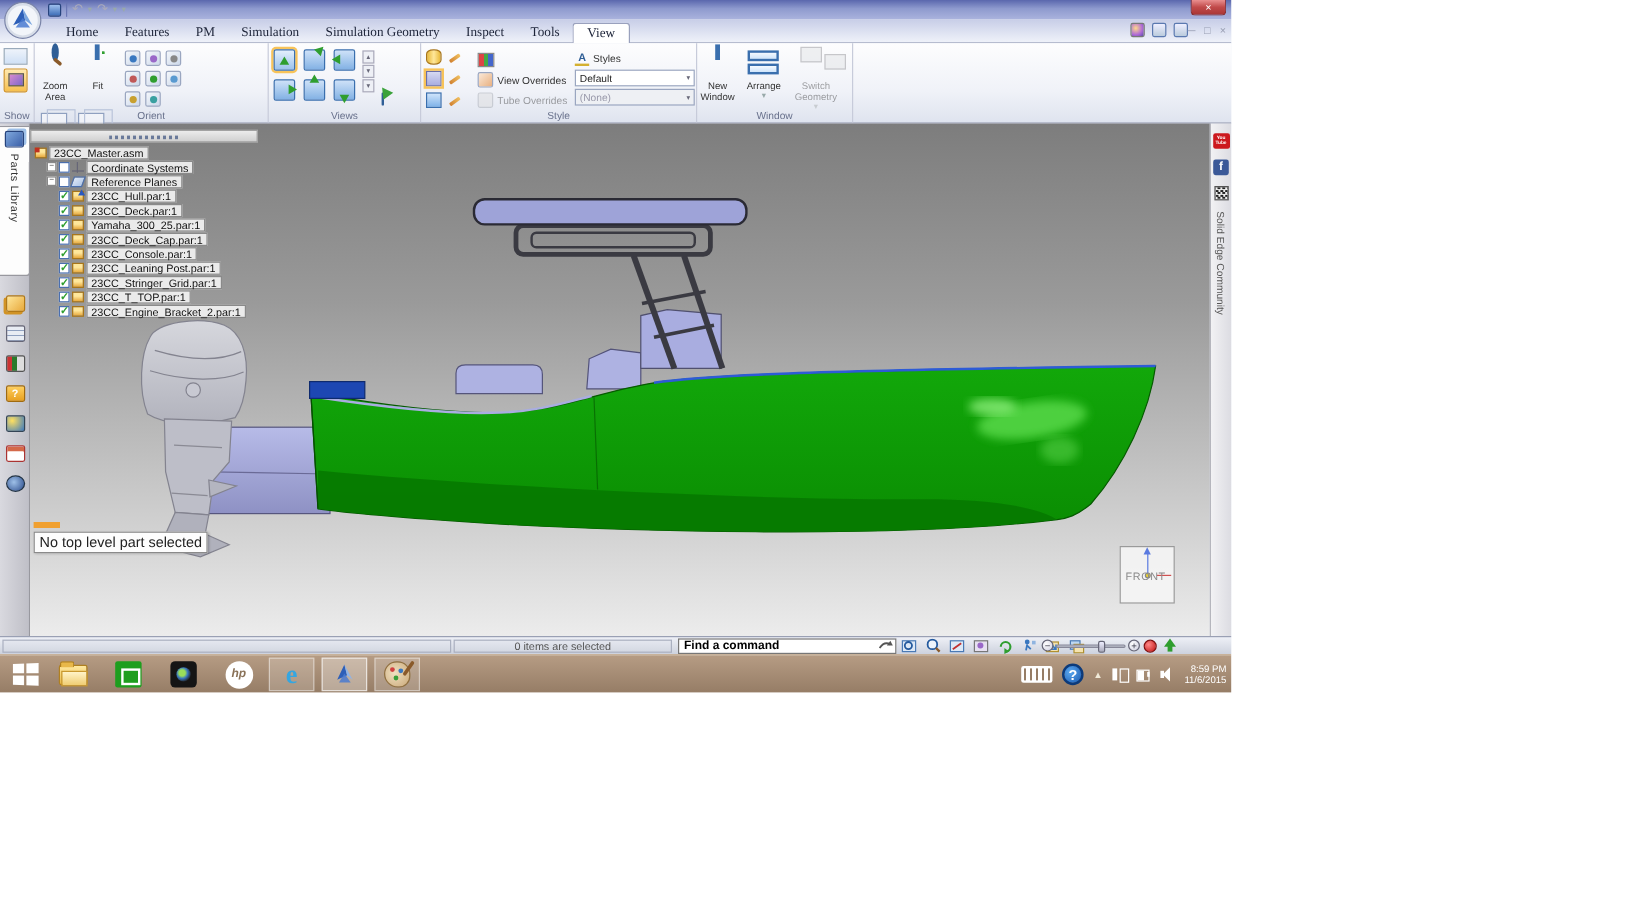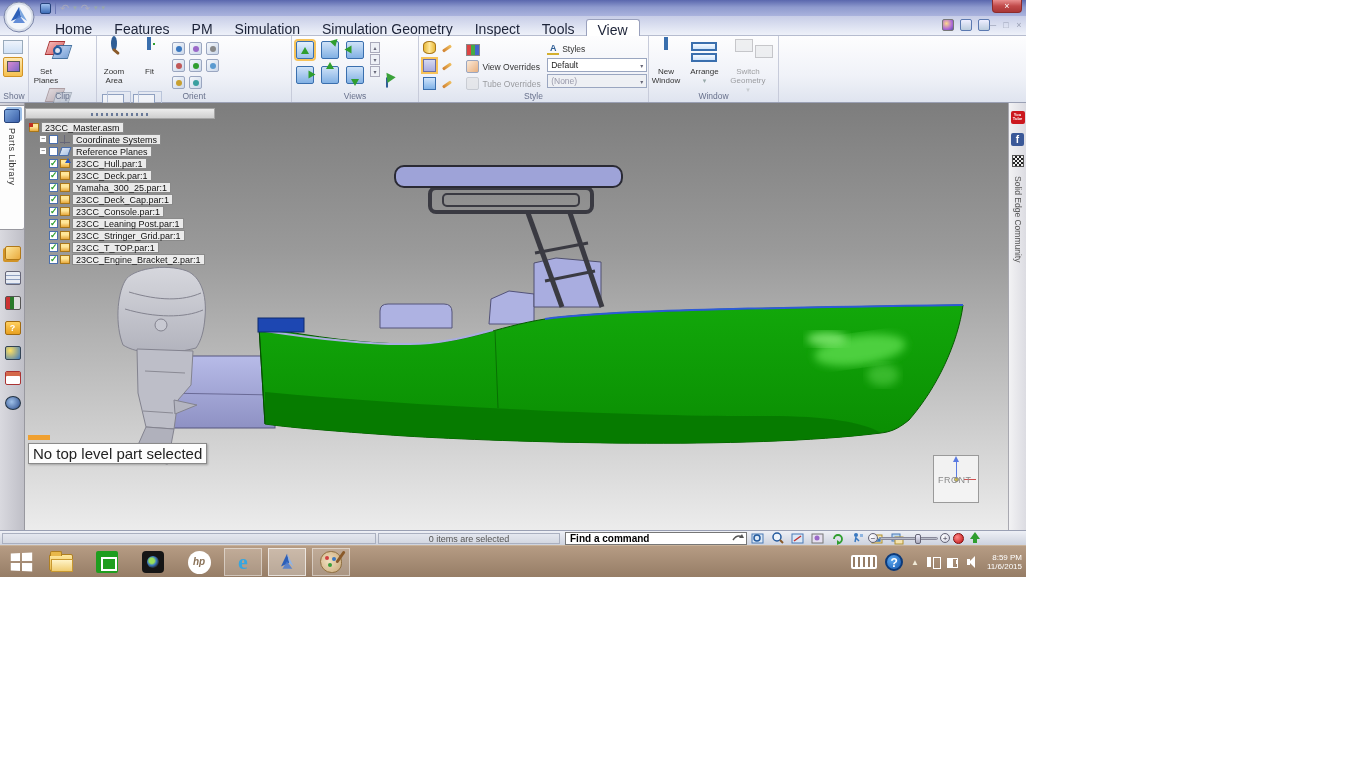--- a/index.html
+++ b/index.html
@@ -17,21 +17,21 @@
   .dd { font-size:7px; color:#9aa; }
   .title-text { position:absolute; left:0; right:0; top:2px; text-align:center; font-size:10px; color:#10122e; letter-spacing:.2px; }
   .close-btn { position:absolute; right:4px; top:0; width:30px; height:13px;
     background:linear-gradient(180deg,#e98f8f,#c14a4a 50%,#a93636); border:1px solid #8c2b2b; border-top:none;
     border-radius:0 0 4px 4px; color:#fff; font-size:9px; text-align:center; line-height:12px; }
 
   
   .tabrow { position:absolute; left:0; top:16px; width:1026px; height:20px;
     background:linear-gradient(180deg,#c7cde7,#e3e7f4 70%,#eef1f9); border-bottom:1px solid #b6bccf; }
   .tabs { position:absolute; left:44px; top:3px; display:flex; height:17px; }
-  .tab { padding:2px 11px 0 11px; font-size:14px; color:#1c2338; white-space:nowrap; }
+  .tab { padding:2px 11px 0 11px; font-size:11px; color:#1c2338; white-space:nowrap;font-family:Liberation Serif, serif; }
   .tab.active { background:#ffffff; border:1px solid #9aa1bd; border-bottom:none; border-radius:3px 3px 0 0; }
   .tabrow-right { position:absolute; right:36px; top:3px; display:flex; gap:6px; align-items:center; }
   .mini-ic { width:12px; height:12px; border-radius:2px; }
   .ic-orb { background:radial-gradient(circle at 35% 35%,#ffd98a,#b06ad6 60%,#5b4ea8); border:1px solid #777; }
   .ic-doclist { background:linear-gradient(180deg,#eef,#bcd); border:1px solid #5b79b0; }
   .winctl { position:absolute; right:2px; top:4px; display:flex; gap:3px; color:#9aa0b4; font-size:9px; }
   .winctl span { width:10px; text-align:center; }
 
   
   .ribbon { position:absolute; left:0; top:36px; width:1026px; height:67px;
@@ -132,21 +132,21 @@
   .cbx.checked::after { content:"✓"; position:absolute; left:0px; top:-2px; font-size:9px; color:#2f9e2f; font-weight:bold; }
   .ticon { width:10px; height:9px; margin-right:2px; background:linear-gradient(180deg,#ffe79a 40%,#e8a93c); border:1px solid #a8761a; position:relative; }
   .ticon.asm::after { content:""; position:absolute; left:-1px; top:-1px; width:4px; height:4px; background:#c03020; }
   .ticon.hull::after { content:""; position:absolute; right:-2px; top:-2px; border-left:3px solid transparent; border-right:3px solid transparent; border-bottom:5px solid #2a58c0; }
   .ticon.triad { background:none; border:none; }
   .ticon.triad::before { content:""; position:absolute; left:4px; top:0; width:1px; height:9px; background:#667; }
   .ticon.triad::after { content:""; position:absolute; left:0; top:7px; width:10px; height:1px; background:#667; }
   .ticon.plane { background:linear-gradient(135deg,#dfe8f6,#aec6e8); border:1px solid #4a6fae; transform:skewX(-20deg); }
   .ind1 { margin-left:10px; } .ind2 { margin-left:20px; }
 
-  .tooltip { position:absolute; left:3px; top:340px; background:#fdfdfd; border:1px solid #8a8a8a; font-size:15px; color:#222; padding:1px 4px; box-shadow:1px 1px 2px rgba(0,0,0,.25); }
+  .tooltip { position:absolute; left:3px; top:340px; background:#fdfdfd; border:1px solid #8a8a8a; font-size:12px; color:#222; padding:1px 4px; box-shadow:1px 1px 2px rgba(0,0,0,.25); }
   .tip-bar { position:absolute; left:3px; top:332px; width:22px; height:5px; background:#f0a030; }
   .gizmo { position:absolute; left:908px; top:352px; width:46px; height:48px; background:rgba(244,244,244,.92); border:1px solid #9a9a9a; }
   .gizmo .lbl { position:absolute; left:4px; top:19px; font-size:9px; color:#8a8a8a; letter-spacing:.5px; }
   .gizmo .vax { position:absolute; left:22px; top:5px; width:1px; height:18px; background:#5a7ae0; }
   .gizmo .vax::before { content:""; position:absolute; left:-3px; top:-5px; border-left:3px solid transparent; border-right:3px solid transparent; border-bottom:6px solid #5a7ae0; }
   .gizmo .hax { position:absolute; left:30px; top:23px; width:12px; height:1px; background:#d05050; }
   .gizmo .dot { position:absolute; left:20px; top:21px; width:5px; height:5px; border-radius:50%; background:#e8d030; border:1px solid #888; }
 
   .rightstrip { width:18px; height:100%; background:linear-gradient(90deg,#f2f2f4,#dcdce2); border-left:1px solid #a8a8b0; display:flex; flex-direction:column; align-items:center; padding-top:8px; gap:9px; }
   .yt-ic { width:14px; height:13px; background:#cc181e; border-radius:2px; color:#fff; font-size:4px; line-height:4px; text-align:center; padding-top:2px; font-weight:bold; }
@@ -259,31 +259,20 @@
   <div class="ribbon">
 
     <div class="rgroup" style="width:29px">
       <div class="show-btn1"></div>
       <div class="show-btn2">
           <span class="scr"></span>
         </div>
       <div class="glabel">Show</div>
     </div>
 
-    <div class="rgroup" style="width:68px">
-      <div class="bigbtn">
-        <span class="bicon"><span class="planes"><span class="p1"></span><span class="p2"></span><span class="mag"></span></span></span>
-        <span>Set Planes</span>
-      </div>
-      <div class="bigbtn grayed">
-        <span class="bicon"><span class="planes"><span class="p1"></span><span class="p2"></span></span></span>
-        <span>On</span>
-      </div>
-      <div class="glabel">Clip</div>
-    </div>
 
     <div class="rgroup" style="width:195px">
       <div class="bigbtn">
         <span class="bicon"><span class="magbig"></span></span>
         <span>Zoom Area</span>
       </div>
       <div class="bigbtn" style="width:28px">
         <span class="bicon"><span class="fit-ic"></span></span>
         <span>Fit</span>
       </div>

